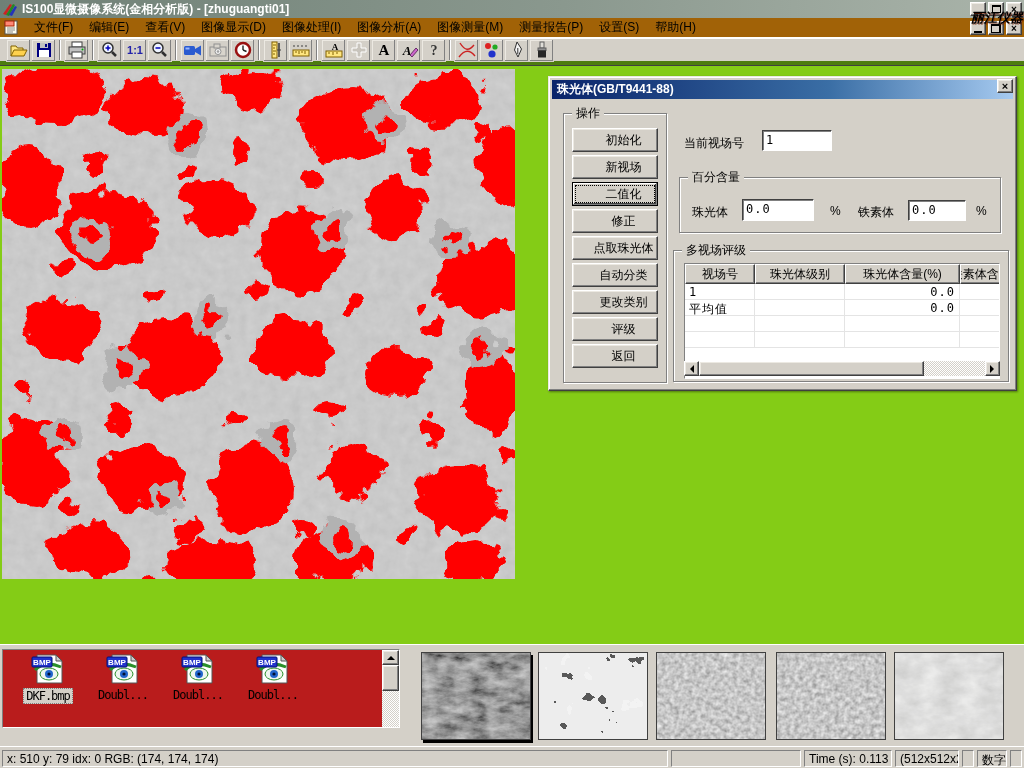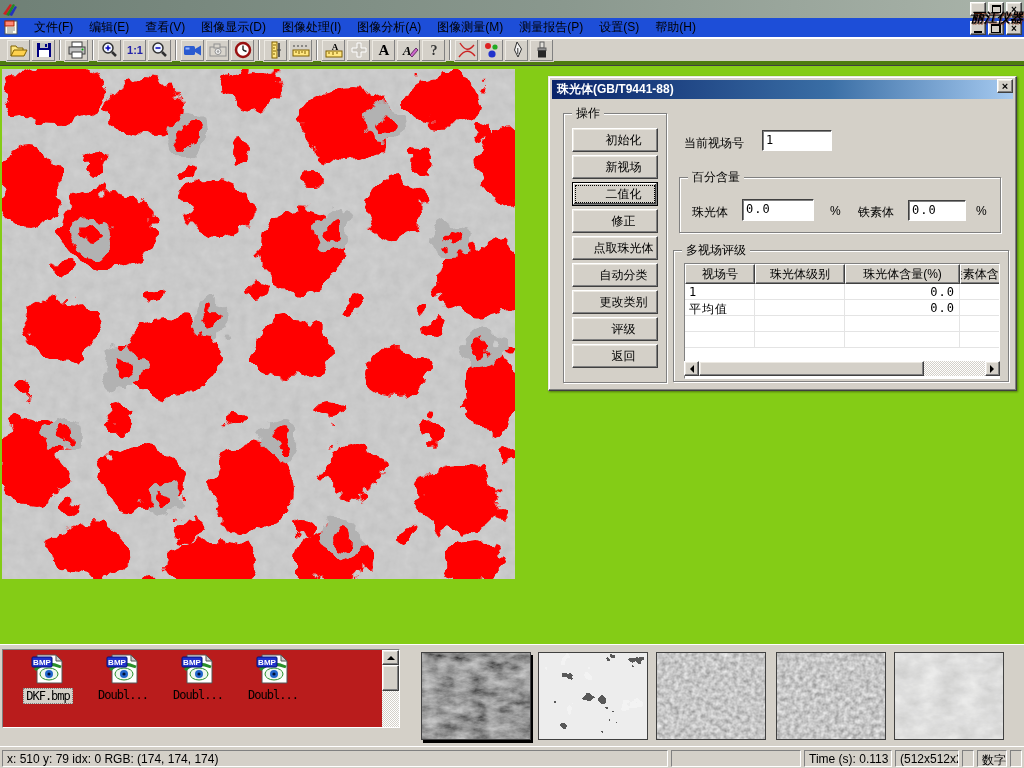--- a/index.html
+++ b/index.html
@@ -22,21 +22,21 @@
   .winbtns { position:absolute; right:2px; top:2px; display:flex; gap:2px; }
   .winbtn { width:16px; height:14px; display:flex; align-items:center; justify-content:center; font-size:10px; font-weight:bold; color:#000; }
   .glyph-min { width:8px; height:2px; background:#000; margin-top:7px; }
   .glyph-max { width:9px; height:8px; border:1px solid #000; border-top-width:2px; }
   .glyph-restore { position:relative; width:10px; height:9px; }
   .glyph-restore::before { content:""; position:absolute; right:0; top:0; width:7px; height:6px; border:1px solid #000; border-top-width:2px; }
   .glyph-restore::after { content:""; position:absolute; left:0; bottom:0; width:7px; height:6px; border:1px solid #000; border-top-width:2px; background:#d4d0c8; }
   .watermark { position:absolute; right:1px; top:9px; z-index:30; color:#000000; font-weight:bold; font-size:13px; letter-spacing:0; text-shadow:1px 1px 0 rgba(120,30,0,.55);font-style:italic; }
 
   
-  .menubar { position:absolute; left:0; top:18px; width:1024px; height:20px; background:#1d4ed8; display:flex; align-items:center; border-bottom:1px solid #ffffff; }
+  .menubar { position:absolute; left:0; top:18px; width:1024px; height:20px; background:#a16207; display:flex; align-items:center; border-bottom:1px solid #ffffff; }
   .docicon { width:16px; height:15px; margin:0 6px 0 4px; }
   .menuitem { padding:2px 8px; color:#000; }
   .menubar .winbtns { top:3px; }
 
   
   .toolbar { position:absolute; left:0; top:38px; width:1024px; height:27px; background:#d4d0c8; border-top:1px solid #ffffff; border-bottom:4px solid #4d7c0f; display:flex; align-items:center; padding-left:6px; }
   .tb { width:25px; height:23px; background:#d4d0c8; border:1px solid #d4d0c8; display:flex; align-items:center; justify-content:center; }
   .tsep { width:2px; height:20px; margin:0 3px; border-left:1px solid #808080; border-right:1px solid #ffffff; }
 
   
@@ -103,20 +103,21 @@
 </svg>
 
 <div id="app">
 
   <div class="titlebar">
     <svg class="appicon" viewBox="0 0 16 14">
       <path d="M1,12 L8,2 L10,3 L4,13 Z" fill="#cc2222"></path>
       <path d="M4,13 L11,2 L13,3 L7,14 Z" fill="#228822"></path>
       <path d="M7,13 L13,4 L15,5 L10,14 Z" fill="#2233bb"></path>
     </svg>
+    <span>IS100显微摄像系统(金相分析版) - [zhuguangti01]</span>
     <div class="winbtns">
       <div class="winbtn raised">
           <div class="glyph-min"></div>
         </div>
       <div class="winbtn raised">
           <div class="glyph-max"></div>
         </div>
       <div class="winbtn raised">
           <span>×</span>
         </div>

